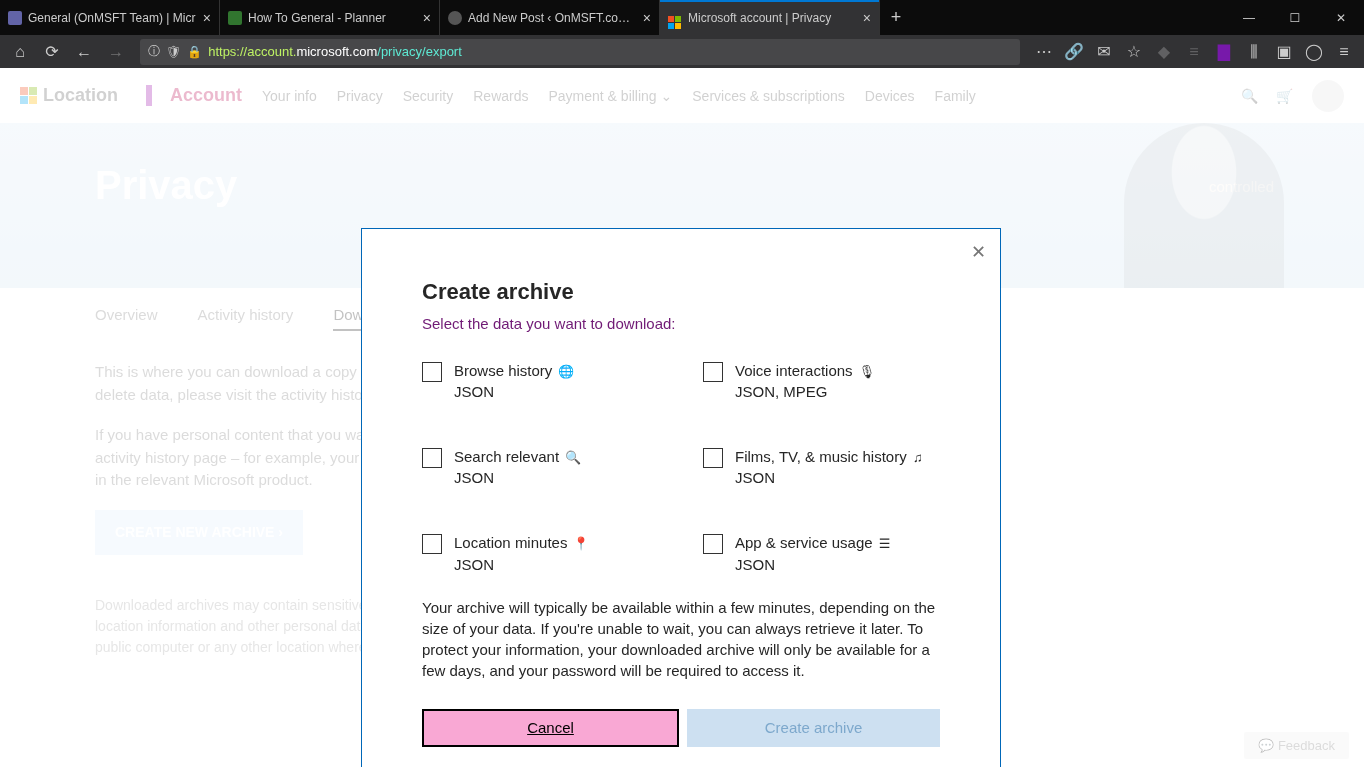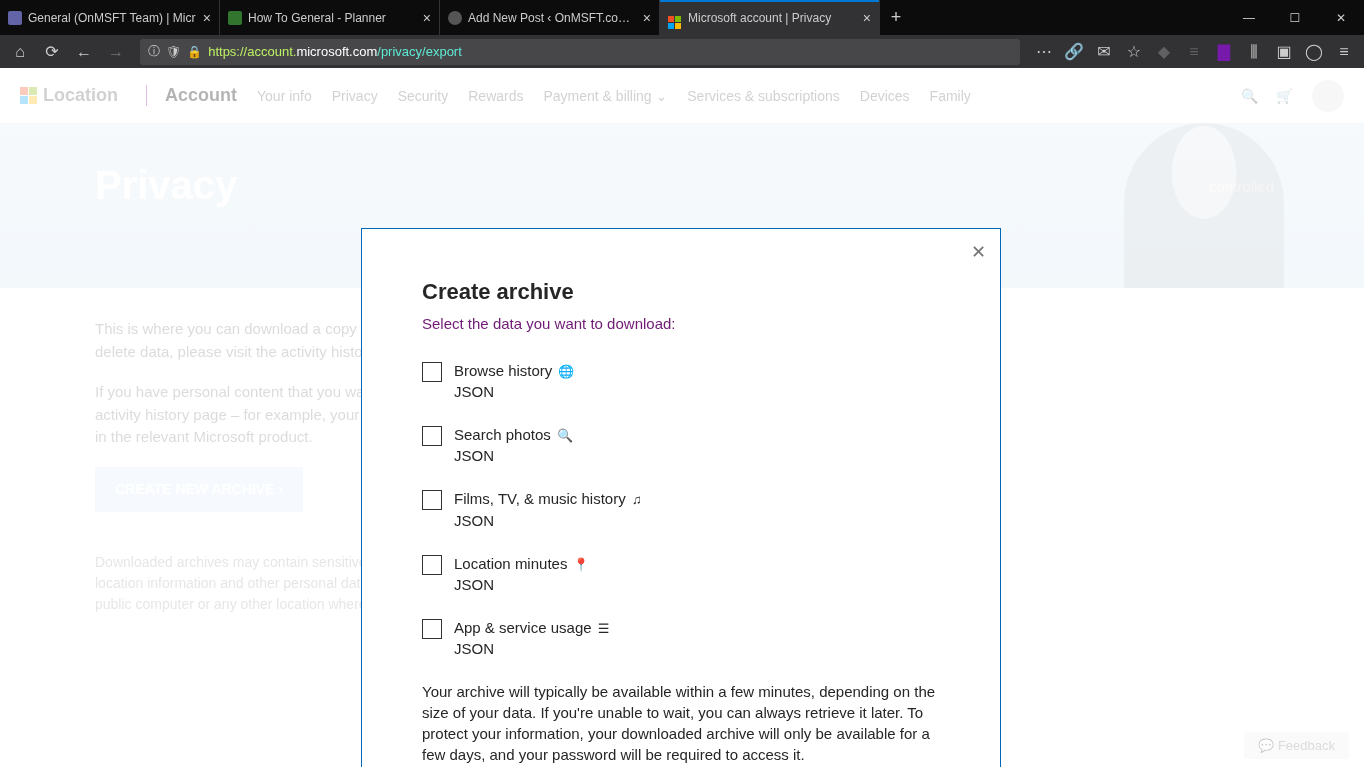--- a/index.html
+++ b/index.html
@@ -31,21 +31,21 @@
 .right-icons { display:flex; gap:2px; }
 .right-icons .btn { color:#ccc; }
 
 
 .page-wrap { position: relative; height: calc(767px - 68px); }
 .ms-header { height: 55px; display:flex; align-items:center; padding:0 20px; gap:20px; color:#666; font-size:14px; background:#fff;}
 .ms-logo { display:flex; align-items:center; gap:6px; color:#666; font-weight:600; font-size:18px;}
 .ms-logo .sq { display:inline-grid; grid-template-columns: 8px 8px; grid-template-rows: 8px 8px; gap:1px;}
 .ms-logo .sq span:nth-child(1){background:#f25022;} .ms-logo .sq span:nth-child(2){background:#7fba00;}
 .ms-logo .sq span:nth-child(3){background:#00a4ef;} .ms-logo .sq span:nth-child(4){background:#ffb900;}
-.acct { font-size:18px; font-weight:600; color:#000000; margin-left:8px; border-left:1px solid #a21caf; padding-left:18px;}
+.acct { font-size:18px; font-weight:600; color:#be185d; margin-left:8px; border-left:6px solid #a21caf; padding-left:18px;}
 .nav-spacer { flex:1; }
 .header-icons { display:flex; gap:18px; align-items:center; color:#666;}
 .avatar { width:32px; height:32px; border-radius:50%; background:#e5e5e5; display:inline-block;}
 .hero { background: linear-gradient(180deg,#e1edf7,#d5e6f2); height: 165px; padding: 40px 0 0 95px; position:relative;}
 .hero h1 { color:#fff; font-size:40px; font-weight:600;}
 .hero .tag { position:absolute; right:90px; top:55px; color:#fff; font-size:15px;}
 .satya { position:absolute; right:80px; bottom:0; width:160px; height:165px; background: radial-gradient(ellipse at 50% 30%, #e8c9a8 0, #e8c9a8 28%, transparent 29%), linear-gradient(#2a2a2a,#2a2a2a); border-radius: 80px 80px 0 0; opacity:.15;}
 .tabs-row { padding: 18px 95px 0; display:flex; gap:40px; color:#888; font-size:15px;}
 .tabs-row .active { color:#333; border-bottom:2px solid #333; padding-bottom:6px;}
 .body-text { padding: 30px 95px; color:#888; font-size:15px; max-width:760px; line-height:1.5;}
@@ -56,21 +56,21 @@
 
 
 .overlay { position:absolute; inset:0; background: rgba(255,255,255,0.7); }
 
 
 .modal { position:absolute; left:361px; top:160px; width:640px; background:#fff; border:1px solid #0067b8; padding: 20px 0 30px;}
 .modal-close { position:absolute; top:12px; right:14px; color:#767676; font-size:18px; cursor:pointer;}
 .modal-inner { padding: 0 60px; }
 .modal h2 { font-size:22px; font-weight:600; color:#262626; margin-top:30px; margin-bottom:10px;}
 .modal .sub { font-size:15px; color:#701a75; margin-bottom:28px;}
-.options { display:grid; grid-template-columns: 1fr; column-gap: 20px; row-gap: 22px; margin-bottom: 22px;}
+.options { display:grid; grid-template-columns: 1fr 1fr; column-gap: 20px; row-gap: 22px; margin-bottom: 22px; gap: 44px;}
 .opt { display:flex; gap:12px; align-items:flex-start;}
 .opt .cb { width:20px; height:20px; border:1px solid #333; flex-shrink:0; margin-top:2px; background:#fff;}
 .opt .lbl { font-size:15px; color:#262626; line-height:1.4;}
 .opt .lbl .name { display:inline; }
 .opt .lbl .ico { font-size:13px; margin-left:2px; color:#262626;}
 .opt .lbl .fmt { display:block; color:#262626;}
 .modal .desc { font-size:15px; color:#262626; line-height:1.4; margin-bottom:28px;}
 .modal .btns { display:flex; gap:8px;}
 .modal .btns button { flex:1; height:38px; font-size:15px; border:none; cursor:pointer;}
 .btn-cancel { background:#f9a8d4; border:2px solid #000 !important; text-decoration: underline; color:#000;}
@@ -170,20 +170,25 @@
       <span class="avatar"></span>
     </div>
   </div>
 
   <div class="hero">
     <h1>Privacy</h1>
     <div class="tag">controlled</div>
     <div class="satya"></div>
   </div>
 
+  <div class="tabs-row">
+    <span>Overview</span>
+    <span>Activity history</span>
+    <span class="active">Dow</span>
+  </div>
 
   <div class="body-text">
     <p>This is where you can download a copy of the data shown in your activity history. To delete data, please visit the activity history page.</p>
     <p>If you have personal content that you want to download that's not shown on the activity history page – for example, your email, calendar and photos – you can find it in the relevant Microsoft product.</p>
     <div class="cta-btn">CREATE NEW ARCHIVE  ›</div>
   </div>
 
   <div class="foot-text">Downloaded archives may contain sensitive content, such as your search history, location information and other personal data. Do not download your archive to a public computer or any other location where others might be able to access it.</div>
 
   <div class="feedback"><span>💬 </span><span>Feedback</span></div>
@@ -196,21 +201,25 @@
       <h2>Create archive</h2>
       <div class="sub">Select the data you want to download:</div>
 
       <div class="options">
         <div class="opt">
           <div class="cb"></div>
           <div class="lbl"><span class="name">Browse history</span> <span class="ico">🌐</span><span class="fmt">JSON</span></div>
         </div>
         <div class="opt">
           <div class="cb"></div>
-          <div class="lbl"><span class="name">Search photos</span> <span class="ico">🔍</span><span class="fmt">JSON</span></div>
+          <div class="lbl"><span class="name">Voice interactions</span> <span class="ico">🎙</span><span class="fmt">JSON, MPEG</span></div>
+        </div>
+        <div class="opt">
+          <div class="cb"></div>
+          <div class="lbl"><span class="name">Search relevant</span> <span class="ico">🔍</span><span class="fmt">JSON</span></div>
         </div>
         <div class="opt">
           <div class="cb"></div>
           <div class="lbl"><span class="name">Films, TV, &amp; music history</span> <span class="ico">♫</span><span class="fmt">JSON</span></div>
         </div>
         <div class="opt">
           <div class="cb"></div>
           <div class="lbl"><span class="name">Location minutes</span> <span class="ico">📍</span><span class="fmt">JSON</span></div>
         </div>
         <div class="opt">

